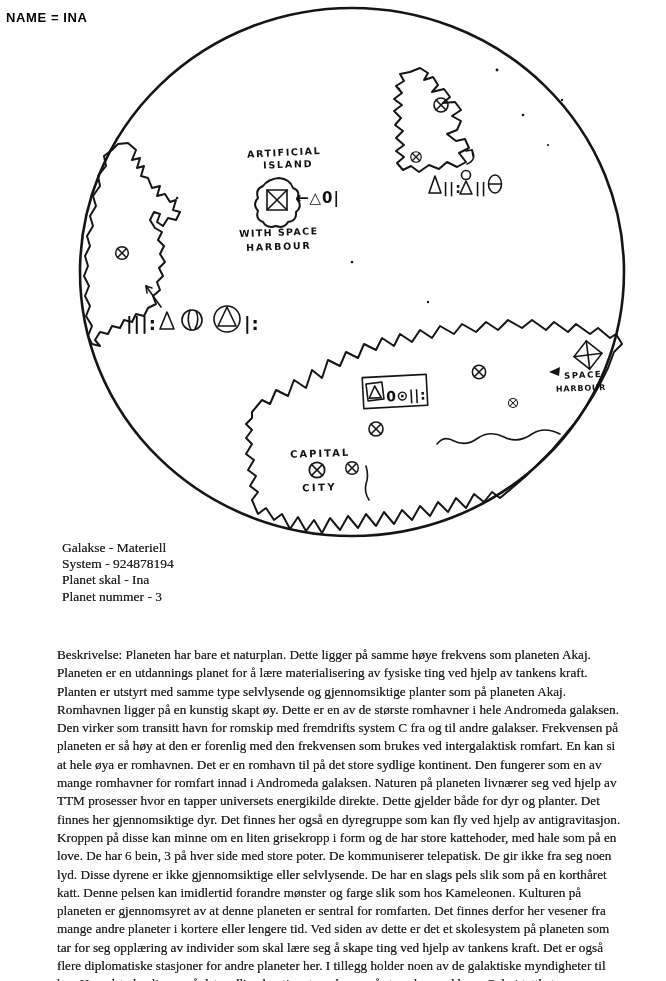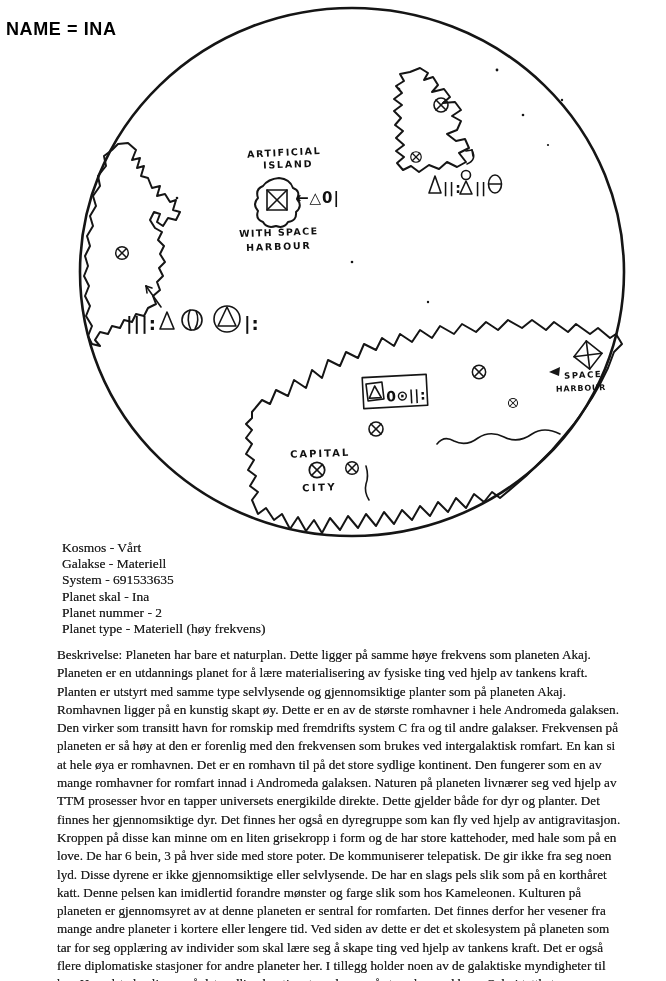--- a/index.html
+++ b/index.html
@@ -1,23 +1,23 @@
 <!DOCTYPE html>
 <html><head>
 <meta charset="utf-8">
 <style>
   html,body { margin:0; padding:0; background:#ffffff; }
   .page {
     position:relative; width:666px; height:981px; background:#fff;
     font-family:"Liberation Serif", serif; color:#1c1c1c; overflow:hidden;
   }
   .doc-title {
-    position:absolute; left:6px; top:19px;
+    position:absolute; left:6px; top:10px;
     font-family:"Liberation Sans", sans-serif; font-weight:bold;
-    font-size:18px; letter-spacing:0.6px; color:#000;
+    font-size:13px; letter-spacing:0.6px; color:#000;
   }
   svg.map { position:absolute; left:0; top:0; }
   
   .ink   { fill:none; stroke:#151515; stroke-width:2; stroke-linejoin:round; stroke-linecap:round; }
   .ink-thin { fill:none; stroke:#151515; stroke-width:1.6; stroke-linejoin:round; stroke-linecap:round; }
   .ink-fill { fill:#151515; stroke:none; }
   .hand  { font-family:"DejaVu Sans", sans-serif; font-weight:bold; fill:#101010; }
   .glyph { font-family:"DejaVu Sans", sans-serif; font-weight:bold; fill:#101010; }
   
   .info {
@@ -191,23 +191,21 @@
       <circle cx="562" cy="100" r="1.2"></circle>
       <circle cx="548" cy="145" r="1.1"></circle>
       <circle cx="399" cy="89" r="1.3"></circle>
       <circle cx="177" cy="198" r="1.3"></circle>
       <circle cx="352" cy="262" r="1.3"></circle>
       <circle cx="428" cy="302" r="1.2"></circle>
     </g>
   </svg>
 
   <div class="info">
-    <div>Kosmos - Vårt</div>
     <div>Galakse - Materiell</div>
-    <div>System - 691533635</div>
+    <div>System - 924878194</div>
     <div>Planet skal - Ina</div>
-    <div>Planet nummer - 2</div>
-    <div>Planet type - Materiell (høy frekvens)</div>
+    <div>Planet nummer - 3</div>
   </div>
 
   <div class="desc">Beskrivelse: Planeten har bare et naturplan. Dette ligger på samme høye frekvens som planeten Akaj. Planeten er en utdannings planet for å lære materialisering av fysiske ting ved hjelp av tankens kraft. Planten er utstyrt med samme type selvlysende og gjennomsiktige planter som på planeten Akaj.  Romhavnen ligger på en kunstig skapt øy. Dette er en av de største romhavner i hele Andromeda galaksen. Den virker som transitt havn for romskip med fremdrifts system C fra og til andre galakser. Frekvensen på planeten er så høy at den er forenlig med den frekvensen som brukes ved intergalaktisk romfart. En kan si at hele øya er romhavnen. Det er en romhavn til på det store sydlige kontinent. Den fungerer som en av mange romhavner for romfart innad i Andromeda galaksen. Naturen på planeten livnærer seg ved hjelp av TTM prosesser hvor en tapper universets energikilde direkte. Dette gjelder både for dyr og planter. Det finnes her gjennomsiktige dyr. Det finnes her også en dyregruppe som kan fly ved hjelp av antigravitasjon. Kroppen på disse kan minne om en liten grisekropp i form og de har store kattehoder, med hale som på en love. De har 6 bein, 3 på hver side med store poter. De kommuniserer telepatisk. De gir ikke fra seg noen lyd. Disse dyrene er ikke gjennomsiktige eller selvlysende. De har en slags pels slik som på en korthåret katt. Denne pelsen kan imidlertid forandre mønster og farge slik som hos Kameleonen.  Kulturen på planeten er gjennomsyret av at denne planeten er sentral for romfarten. Det finnes derfor her vesener fra mange andre planeter i kortere eller lengere tid. Ved siden av dette er det et skolesystem på planeten som tar for seg opplæring av individer som skal lære seg å skape ting ved hjelp av tankens kraft. Det er også flere diplomatiske stasjoner for andre planeter her. I tillegg holder noen av de galaktiske myndigheter til her. Hovedstaden ligger på det sydlige kontinent og den er på størrelse med byen Oslo i tetthet og utbredelse. Det finnes ikke gigantbyer på planeten, men middels store med lav bebyggelse. På planeten er det en atmosfære som er gjennomsyret av universell kjærlighetsenergi. En behøver ikke å spise og drikke her, da cellene vil absorbere energien direkte så lenge en oppholder seg her.  En behøver heller ikke sove. Planeten har en aksehelning på 0 grader, og det er sommer hele året. Det forekommer ikke natt på planeten da naturen er selvlysende. Det finnes store selvlysende skoger på planeten.</div>
 
 </div>
 
 </body></html>

